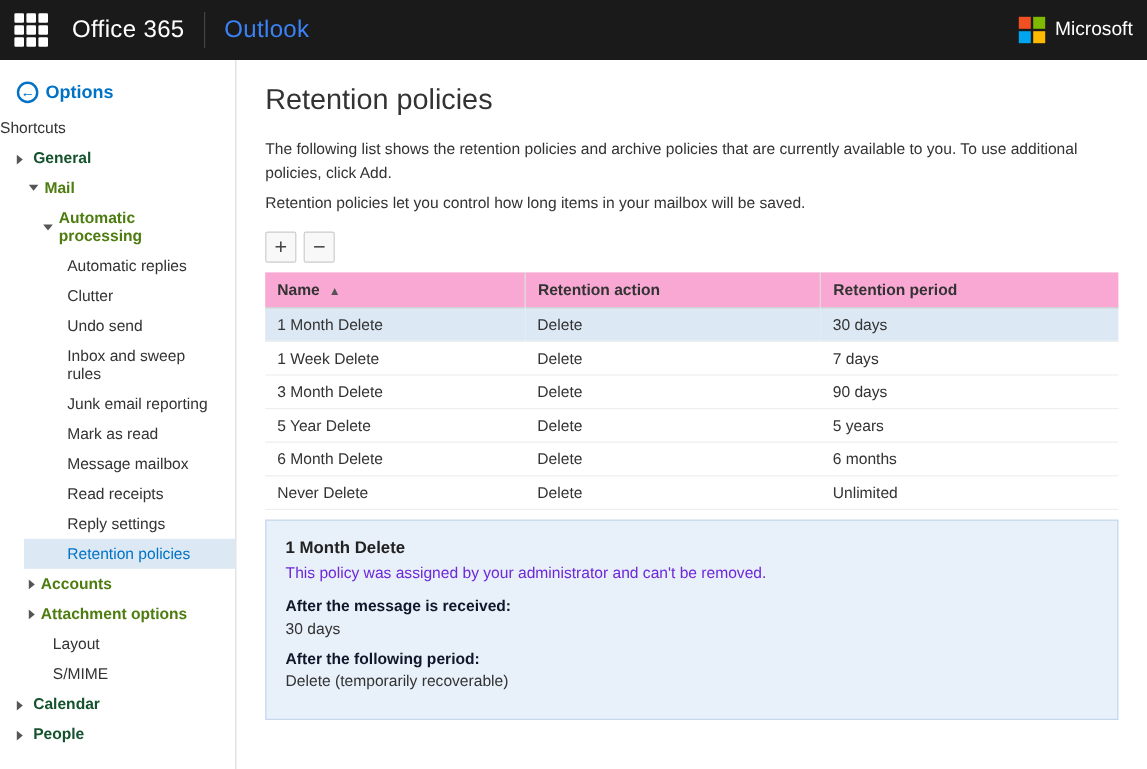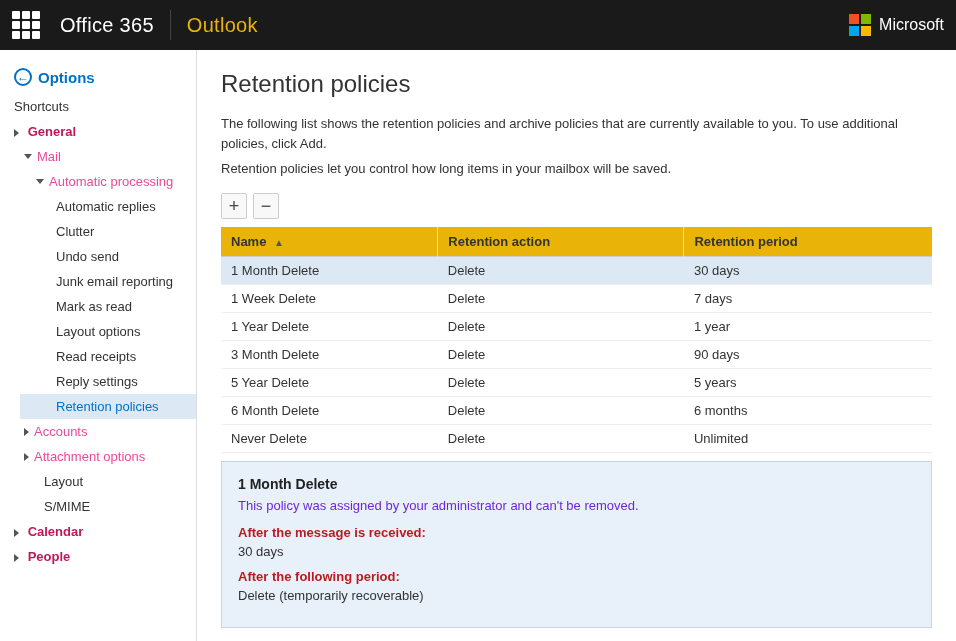--- a/index.html
+++ b/index.html
@@ -86,41 +86,41 @@
       border-radius: 50%;
       display: flex;
       align-items: center;
       justify-content: center;
       font-size: 12px;
       color: #0072c6;
       flex-shrink: 0;
     }
 
     .sidebar-item {
-      padding: 5px 14px 5px 14px;
+      padding: 5px 14px 5px 0;
       cursor: pointer;
       color: #333;
       font-size: 13px;
       display: flex;
       align-items: flex-start;
     }
 
     .sidebar-section {
       padding: 5px 14px;
       font-weight: 600;
       font-size: 13px;
-      color: #be185d;
+      color: #14532d;
       cursor: pointer;
     }
 
     .sidebar-subsection {
       padding: 5px 14px 5px 24px;
-      font-weight: 400;
-      font-size: 13px;
-      color: #ec4899;
+      font-weight: 700;
+      font-size: 13px;
+      color: #4d7c0f;
       cursor: pointer;
       display: flex;
       align-items: center;
     }
 
     .sidebar-child {
       padding: 5px 14px 5px 36px;
       font-size: 13px;
       color: #333;
       cursor: pointer;
@@ -195,21 +195,21 @@
       line-height: 1;
     }
 
     
     .policy-table {
       width: 100%;
       border-collapse: collapse;
       font-size: 13px;
     }
     .policy-table thead tr {
-      background: #eab308;
+      background: #f9a8d4;
       border-bottom: 1px solid #ccc;
     }
     .policy-table th {
       text-align: left;
       padding: 7px 10px;
       font-weight: 600;
       color: #333;
       border-right: 1px solid #ddd;
     }
     .policy-table th:last-child { border-right: none; }
@@ -241,21 +241,21 @@
       margin-bottom: 6px;
       color: #222;
     }
     .detail-note {
       color: #6d28d9;
       margin-bottom: 12px;
     }
     .detail-section-label {
       font-weight: 700;
       margin-bottom: 4px;
-      color: #b91c1c;
+      color: #0f172a;
     }
     .detail-value {
       color: #333;
       margin-bottom: 10px;
     }
   </style>
 </head>
 <body>
 
 <div class="topbar">
@@ -265,21 +265,21 @@
       <span></span>
     <span></span>
       <span></span>
       <span></span>
     <span></span>
       <span></span>
       <span></span>
   </div>
   <span style="font-size:20px;font-weight:300;color:#fff;letter-spacing:0.3px;padding-left:4px;">Office 365</span>
   <div class="topbar-divider"></div>
-  <span style="font-size:20px;font-weight:300;color:#eab308;letter-spacing:0.3px;">Outlook</span>
+  <span style="font-size:20px;font-weight:300;color:#3b82f6;letter-spacing:0.3px;">Outlook</span>
   <div class="topbar-spacer"></div>
   <div class="microsoft-logo">
     <div class="ms-squares">
       <div class="ms-sq-1"></div>
       <div class="ms-sq-2"></div>
       <div class="ms-sq-3"></div>
       <div class="ms-sq-4"></div>
     </div>
     <span class="ms-name">Microsoft</span>
   </div>
@@ -316,27 +316,30 @@
     <div class="sidebar-child">
       <span>Automatic replies</span>
     </div>
     <div class="sidebar-child">
       <span>Clutter</span>
     </div>
     <div class="sidebar-child">
       <span>Undo send</span>
     </div>
     <div class="sidebar-child">
+      <span>Inbox and sweep rules</span>
+    </div>
+    <div class="sidebar-child">
       <span>Junk email reporting</span>
     </div>
     <div class="sidebar-child">
       <span>Mark as read</span>
     </div>
     <div class="sidebar-child">
-      <span>Layout options</span>
+      <span>Message mailbox</span>
     </div>
     <div class="sidebar-child">
       <span>Read receipts</span>
     </div>
     <div class="sidebar-child">
       <span>Reply settings</span>
     </div>
     <div class="sidebar-child active">
       <span>Retention policies</span>
     </div>
@@ -402,25 +405,20 @@
       <td>1 Month Delete</td>
       <td>Delete</td>
       <td>30 days</td>
     </tr>
           <tr>
       <td>1 Week Delete</td>
       <td>Delete</td>
       <td>7 days</td>
     </tr>
           <tr>
-      <td>1 Year Delete</td>
-      <td>Delete</td>
-      <td>1 year</td>
-    </tr>
-          <tr>
       <td>3 Month Delete</td>
       <td>Delete</td>
       <td>90 days</td>
     </tr>
           <tr>
       <td>5 Year Delete</td>
       <td>Delete</td>
       <td>5 years</td>
     </tr>
           <tr>

